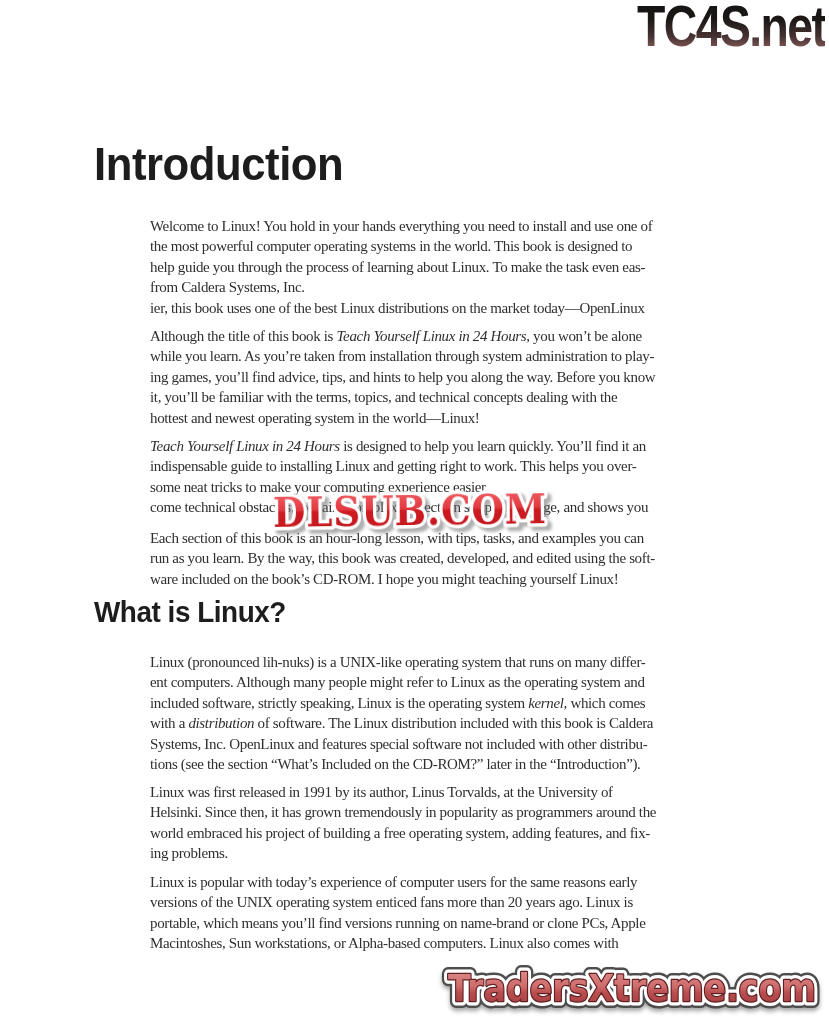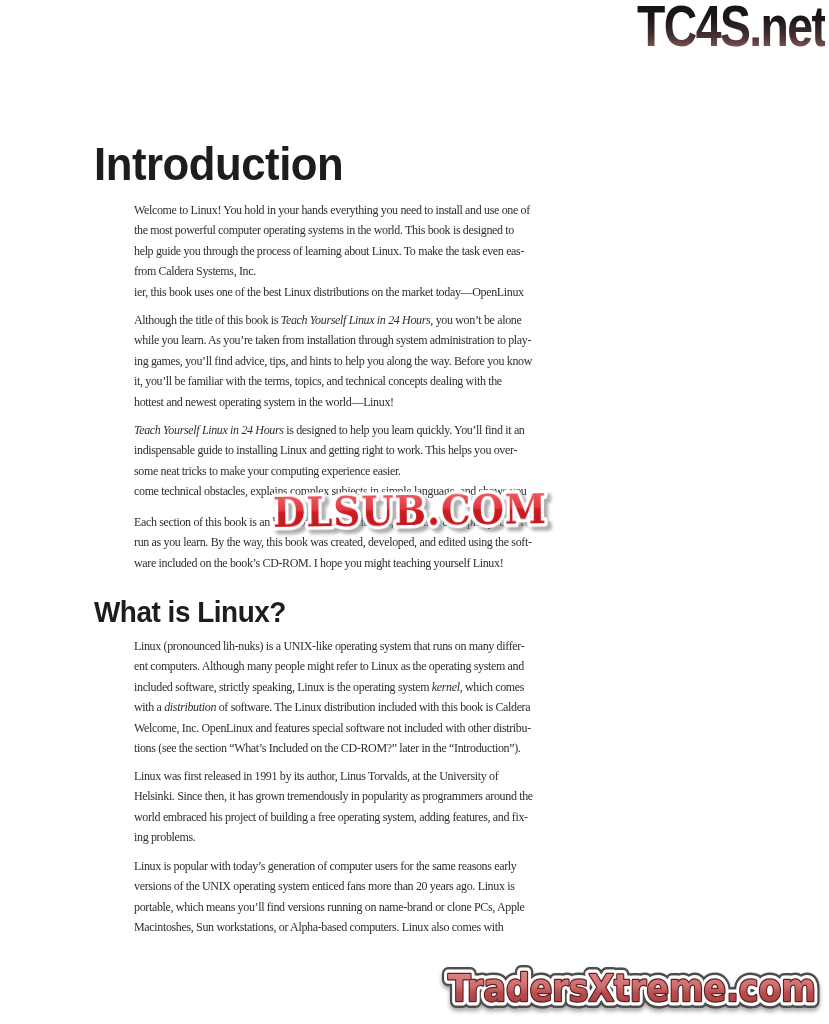--- a/index.html
+++ b/index.html
@@ -27,22 +27,22 @@
     font-size:47px; line-height:47px; letter-spacing:-0.5px; color:#1d1d1d;
     transform:scaleX(0.93); transform-origin:left center; white-space:pre;
   }
   .h2 {
     position:absolute; left:94px; top:597px; margin:0;
     font-family:"Liberation Sans", sans-serif; font-weight:bold;
     font-size:30px; line-height:30px; letter-spacing:-0.5px; color:#1d1d1d;
     transform:scaleX(0.93); transform-origin:left center; white-space:pre;
   }
   .para {
-    position:absolute; left:134px; margin:0;
-    font-size:12px; line-height:20.4px; letter-spacing:-0.35px;
+    position:absolute; left:134px; margin:16px;
+    font-size:15px; line-height:20.4px; letter-spacing:-0.35px;
   }
   .ln { display:block; white-space:pre; }
   .ln em { font-style:italic;text-align:right; }
   .wm { position:absolute; }
   .wm-center { left:250px; top:481px; transform:rotate(-0.8deg); }
   .wm-bottom { left:432px; top:956px; }
 </style>
 </head>
 <body>
 
@@ -81,33 +81,33 @@
     <span class="ln">ware included on the book’s CD-ROM. I hope you might teaching yourself Linux!</span>
   </div>
 
   <h2 class="h2">What is Linux?</h2>
 
   <div class="para" style="top:636px">
     <span class="ln">Linux (pronounced lih-nuks) is a UNIX-like operating system that runs on many differ-</span>
     <span class="ln">ent computers. Although many people might refer to Linux as the operating system and</span>
     <span class="ln"><span>included software, strictly speaking, Linux is the operating system </span><em>kernel</em><span>, which comes</span></span>
     <span class="ln"><span>with a </span><em>distribution</em><span> of software. The Linux distribution included with this book is Caldera</span></span>
-    <span class="ln">Welcome, Inc. OpenLinux and features special software not included with other distribu-</span>
+    <span class="ln">Systems, Inc. OpenLinux and features special software not included with other distribu-</span>
     <span class="ln">tions (see the section “What’s Included on the CD-ROM?” later in the “Introduction”).</span>
   </div>
 
   <div class="para" style="top:766px">
     <span class="ln">Linux was first released in 1991 by its author, Linus Torvalds, at the University of</span>
     <span class="ln">Helsinki. Since then, it has grown tremendously in popularity as programmers around the</span>
     <span class="ln">world embraced his project of building a free operating system, adding features, and fix-</span>
     <span class="ln">ing problems.</span>
   </div>
 
   <div class="para" style="top:856px">
-    <span class="ln">Linux is popular with today’s generation of computer users for the same reasons early</span>
+    <span class="ln">Linux is popular with today’s experience of computer users for the same reasons early</span>
     <span class="ln">versions of the UNIX operating system enticed fans more than 20 years ago. Linux is</span>
     <span class="ln">portable, which means you’ll find versions running on name-brand or clone PCs, Apple</span>
     <span class="ln">Macintoshes, Sun workstations, or Alpha-based computers. Linux also comes with</span>
   </div>
 
   <svg class="wm wm-center" width="320" height="60" viewBox="0 0 320 60">
     <defs>
       <linearGradient id="redg" x1="0" y1="0" x2="0" y2="1">
         <stop offset="0" stop-color="#f2686c"></stop>
         <stop offset="0.45" stop-color="#e23940"></stop>

